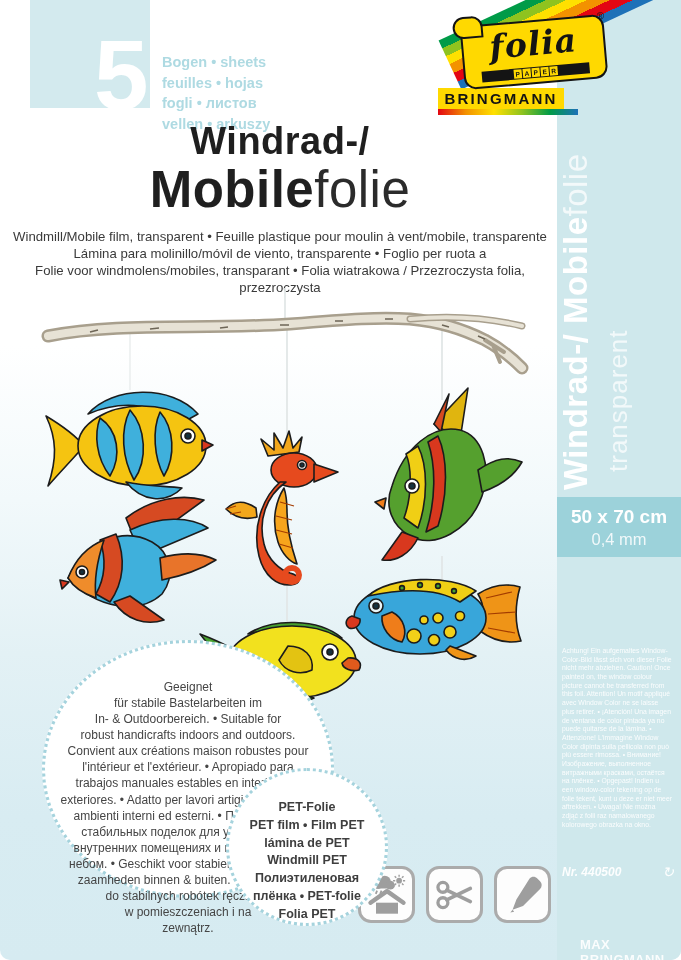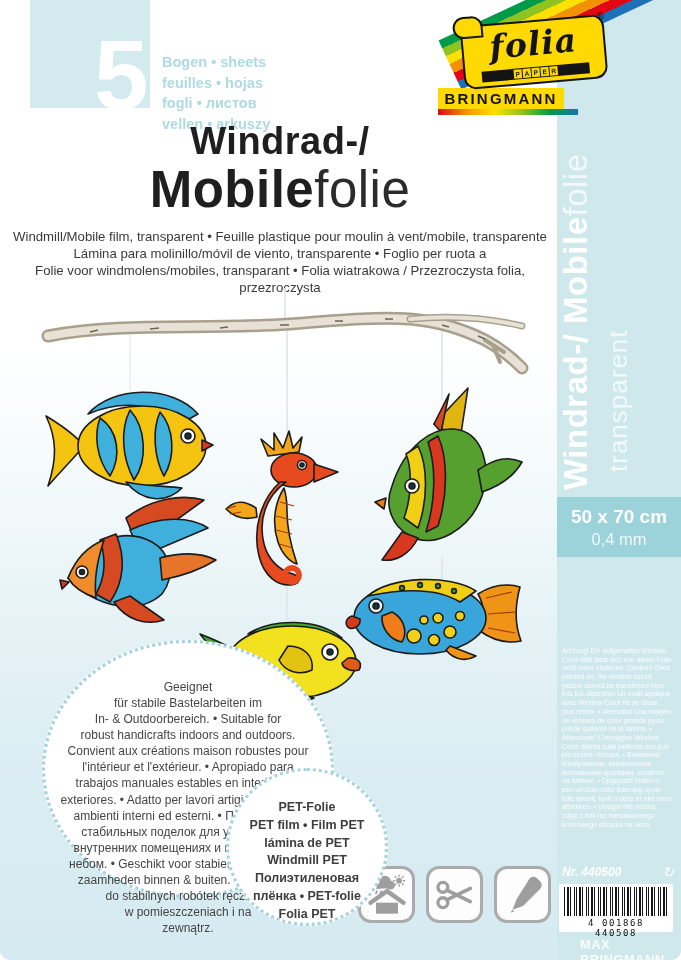--- a/index.html
+++ b/index.html
@@ -310,23 +310,19 @@
     <div class="s2">0,4 mm</div>
   </div>
 
   <div class="abs warning">Achtung! Ein aufgemaltes Window-Color-Bild lässt sich von dieser Folie nicht mehr abziehen. Caution! Once painted on, the window colour picture cannot be transferred from this foil. Attention! Un motif appliqué avec Window Color ne se laisse plus retirer. • ¡Atención! Una imagen de ventana de color pintada ya no puede quitarse de la lámina. • Attenzione! L'immagine Window Color dipinta sulla pellicola non può più essere rimossa. • Внимание! Изображение, выполненное витражными красками, остаётся на плёнке. • Opgepast! Indien u een window-color tekening op de folie tekent, kunt u deze er niet meer aftrekken. • Uwaga! Nie można zdjąć z folii raz namalowanego kolorowego obrazka na okno.</div>
 
   <div class="abs nr-row">
     <span>Nr. 440500</span>
     <span class="rg">↻</span>
   </div>
 
-  <div class="abs barcode">
-    <div class="bars"></div>
-    <div class="digits">4 001868 440508</div>
-  </div>
 
   <div class="abs company">
     <div class="l1">MAX BRINGMANN KG</div>
     <div class="l2">Postfach 9 · D-90527 Wendelstein</div>
   </div>
 
 </div>
 
 </body></html>

